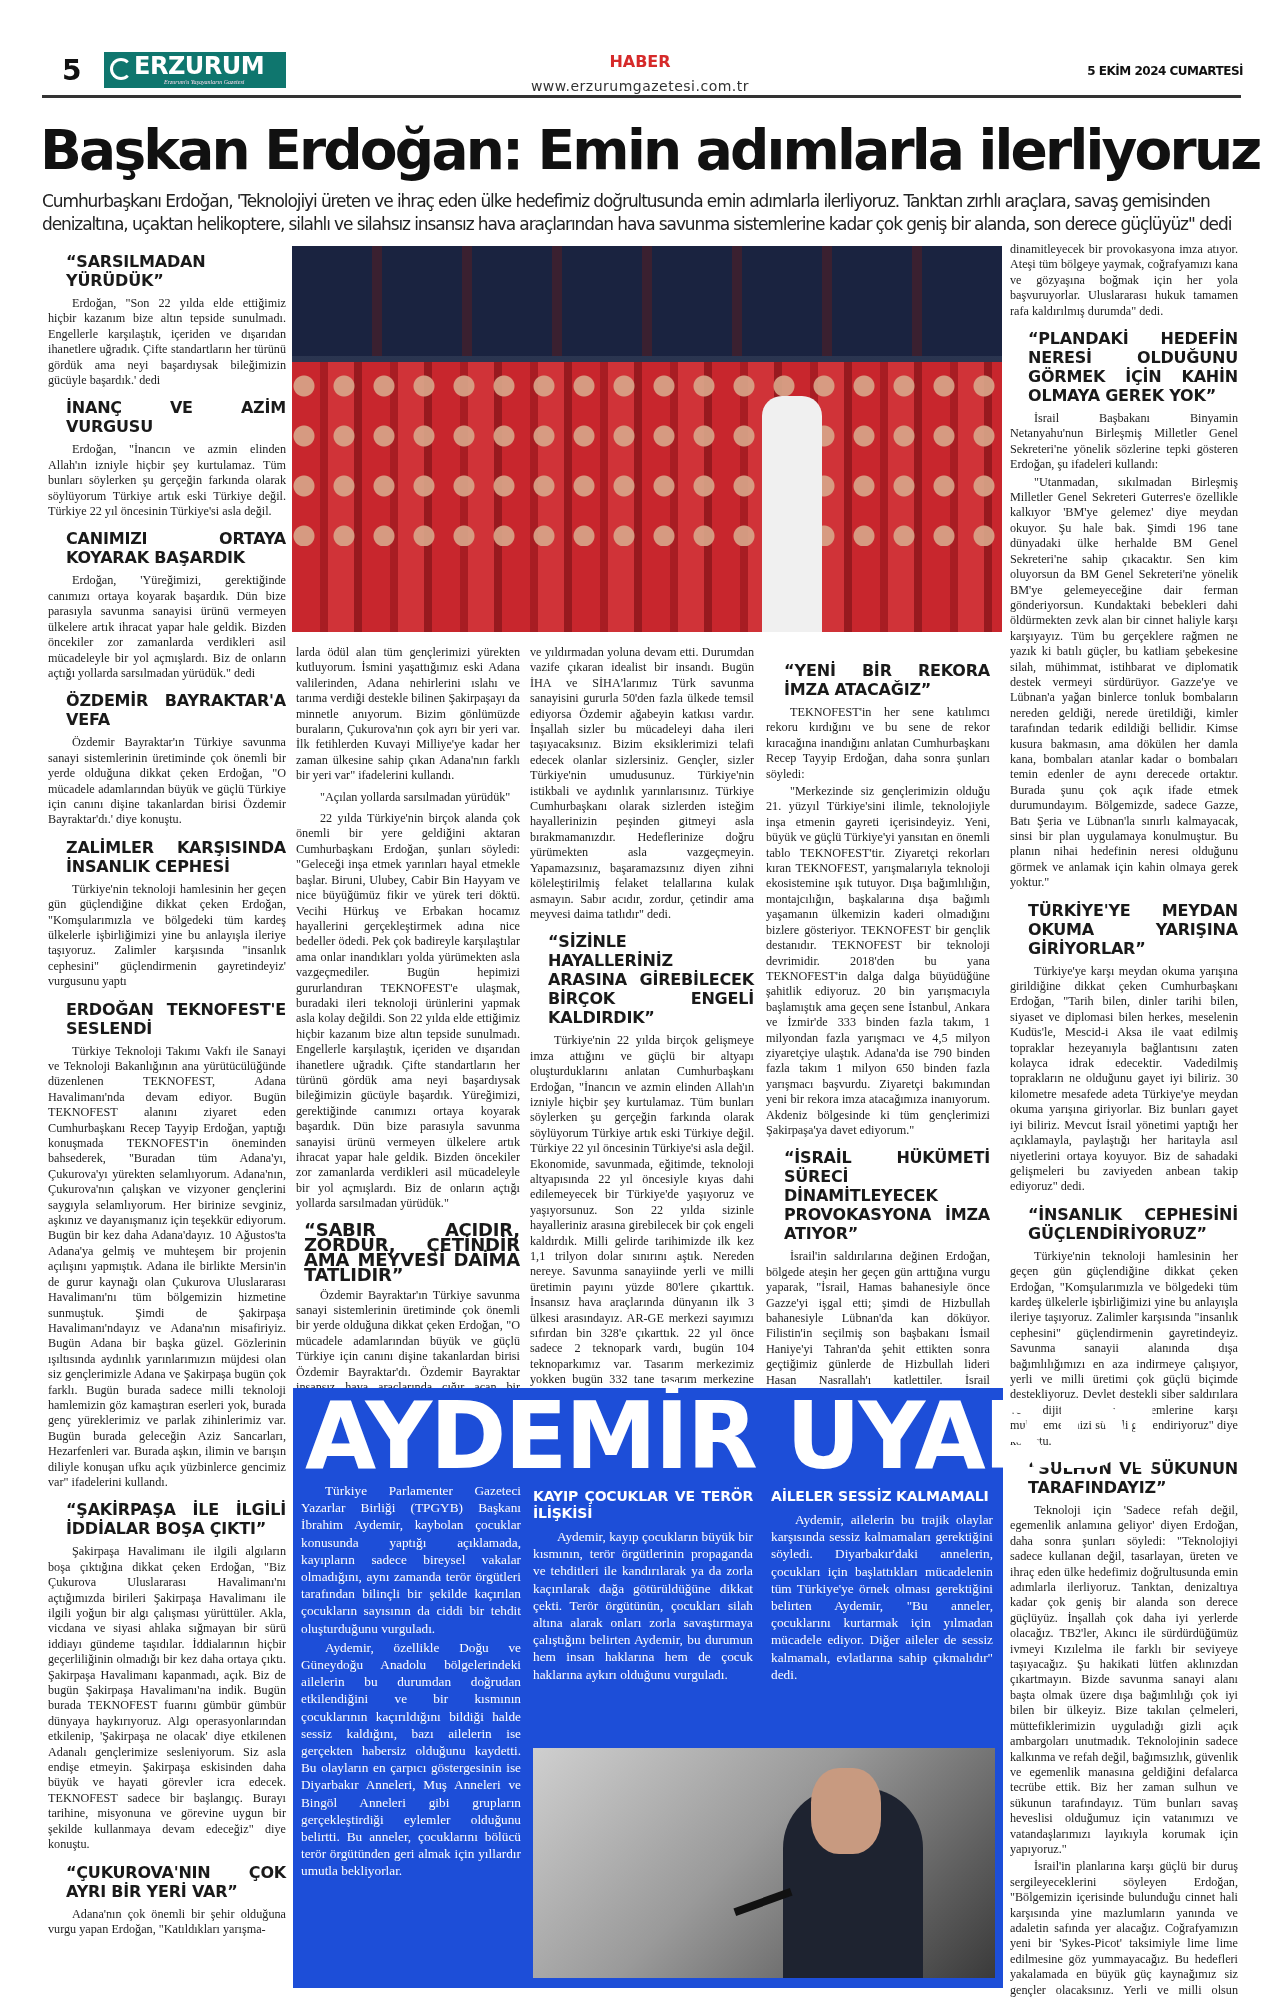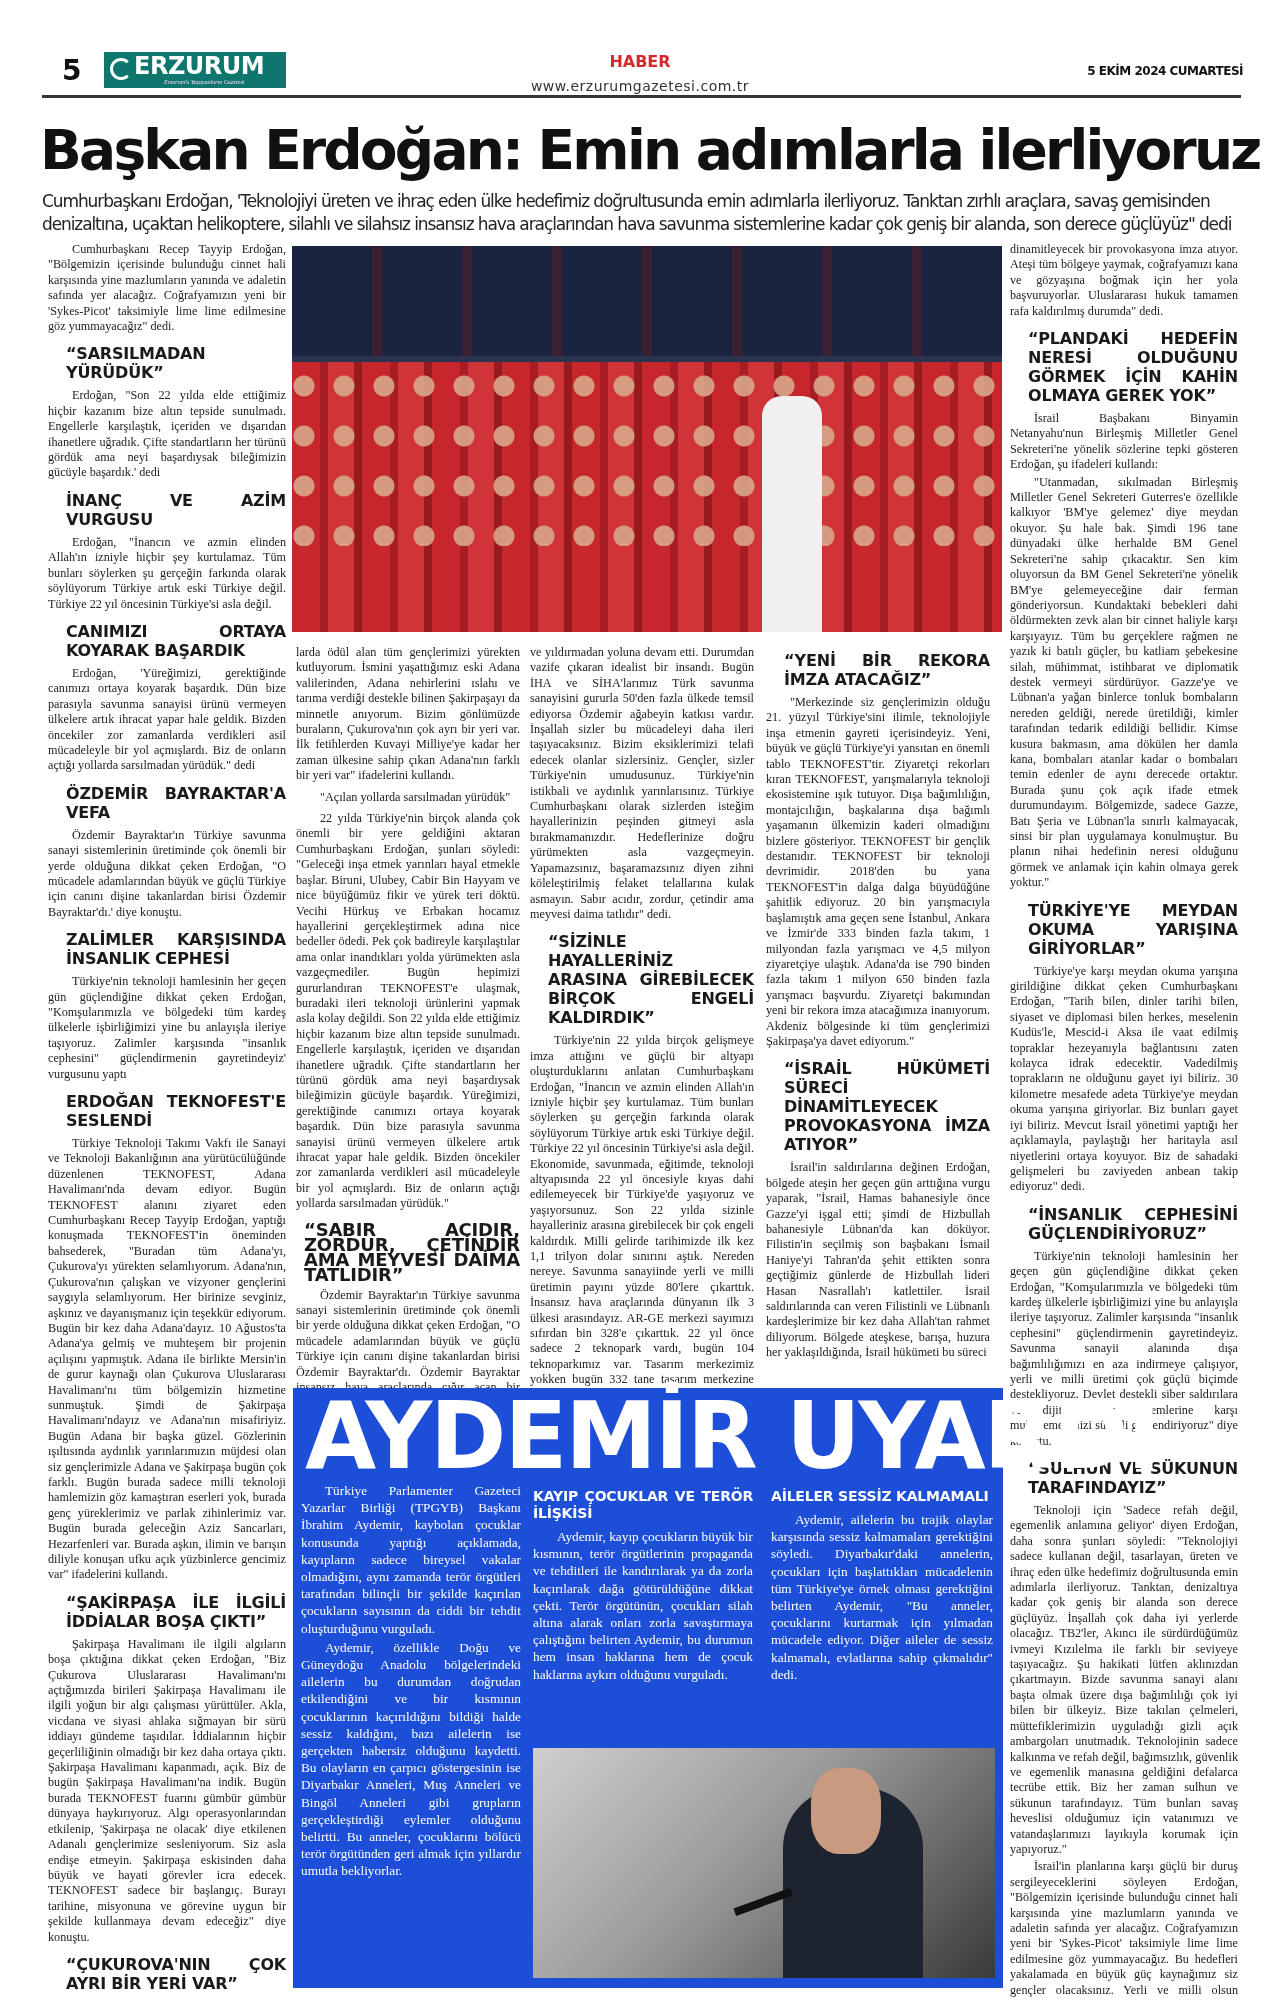--- a/index.html
+++ b/index.html
@@ -53,21 +53,20 @@
 </div>
 <div class="abs section">HABER</div>
 <div class="abs website">www.erzurumgazetesi.com.tr</div>
 <div class="abs date">5 EKİM 2024 CUMARTESİ</div>
 <div class="abs rule"></div>
 
 <h1 class="abs headline">Başkan Erdoğan: Emin adımlarla ilerliyoruz</h1>
 <div class="abs spot">Cumhurbaşkanı Erdoğan, 'Teknolojiyi üreten ve ihraç eden ülke hedefimiz doğrultusunda emin adımlarla ilerliyoruz. Tanktan zırhlı araçlara, savaş gemisinden denizaltına, uçaktan helikoptere, silahlı ve silahsız insansız hava araçlarından hava savunma sistemlerine kadar çok geniş bir alanda, son derece güçlüyüz" dedi</div>
 
 <div class="abs col c1">
-  <p>Cumhurbaşkanı Recep Tayyip Erdoğan, "Bölgemizin içerisinde bulunduğu cinnet hali karşısında yine mazlumların yanında ve adaletin safında yer alacağız. Coğrafyamızın yeni bir 'Sykes-Picot' taksimiyle lime lime edilmesine göz yummayacağız" dedi.</p>
   <h3>“SARSILMADAN YÜRÜDÜK”</h3>
   <p>Erdoğan, "Son 22 yılda elde ettiğimiz hiçbir kazanım bize altın tepside sunulmadı. Engellerle karşılaştık, içeriden ve dışarıdan ihanetlere uğradık. Çifte standartların her türünü gördük ama neyi başardıysak bileğimizin gücüyle başardık.' dedi</p>
   <h3>İNANÇ VE AZİM VURGUSU</h3>
   <p>Erdoğan, "İnancın ve azmin elinden Allah'ın izniyle hiçbir şey kurtulamaz. Tüm bunları söylerken şu gerçeğin farkında olarak söylüyorum Türkiye artık eski Türkiye değil. Türkiye 22 yıl öncesinin Türkiye'si asla değil.</p>
   <h3>CANIMIZI ORTAYA KOYARAK BAŞARDIK</h3>
   <p>Erdoğan, 'Yüreğimizi, gerektiğinde canımızı ortaya koyarak başardık. Dün bize parasıyla savunma sanayisi ürünü vermeyen ülkelere artık ihracat yapar hale geldik. Bizden öncekiler zor zamanlarda verdikleri asil mücadeleyle bir yol açmışlardı. Biz de onların açtığı yollarda sarsılmadan yürüdük." dedi</p>
   <h3>ÖZDEMİR BAYRAKTAR'A VEFA</h3>
   <p>Özdemir Bayraktar'ın Türkiye savunma sanayi sistemlerinin üretiminde çok önemli bir yerde olduğuna dikkat çeken Erdoğan, "O mücadele adamlarından büyük ve güçlü Türkiye için canını dişine takanlardan birisi Özdemir Bayraktar'dı.' diye konuştu.</p>
   <h3>ZALİMLER KARŞISINDA İNSANLIK CEPHESİ</h3>
   <p>Türkiye'nin teknoloji hamlesinin her geçen gün güçlendiğine dikkat çeken Erdoğan, "Komşularımızla ve bölgedeki tüm kardeş ülkelerle işbirliğimizi yine bu anlayışla ileriye taşıyoruz. Zalimler karşısında "insanlık cephesini" güçlendirmenin gayretindeyiz' vurgusunu yaptı</p>
@@ -94,21 +93,22 @@
   <p>Özdemir Bayraktar'ın Türkiye savunma sanayi sistemlerinin üretiminde çok önemli bir yerde olduğuna dikkat çeken Erdoğan, "O mücadele adamlarından büyük ve güçlü Türkiye için canını dişine takanlardan birisi Özdemir Bayraktar'dı. Özdemir Bayraktar insansız hava araçlarında çığır açan bir isimdi. Milli teknoloji hamlesinin mihmandarlarındandı. Baykar'ın hayata geçirdiği pek çok projenin fikir babasıydı. Kararlı ve güçlüydü. Yılmadı</p>
 </div>
 
 <div class="abs col c3">
   <p style="text-indent:0">ve yıldırmadan yoluna devam etti. Durumdan vazife çıkaran idealist bir insandı. Bugün İHA ve SİHA'larımız Türk savunma sanayisini gururla 50'den fazla ülkede temsil ediyorsa Özdemir ağabeyin katkısı vardır. İnşallah sizler bu mücadeleyi daha ileri taşıyacaksınız. Bizim eksiklerimizi telafi edecek olanlar sizlersiniz. Gençler, sizler Türkiye'nin umudusunuz. Türkiye'nin istikbali ve aydınlık yarınlarısınız. Türkiye Cumhurbaşkanı olarak sizlerden isteğim hayallerinizin peşinden gitmeyi asla bırakmamanızdır. Hedeflerinize doğru yürümekten asla vazgeçmeyin. Yapamazsınız, başaramazsınız diyen zihni köleleştirilmiş felaket telallarına kulak asmayın. Sabır acıdır, zordur, çetindir ama meyvesi daima tatlıdır" dedi.</p>
   <h3>“SİZİNLE HAYALLERİNİZ ARASINA GİREBİLECEK BİRÇOK ENGELİ KALDIRDIK”</h3>
   <p>Türkiye'nin 22 yılda birçok gelişmeye imza attığını ve güçlü bir altyapı oluşturduklarını anlatan Cumhurbaşkanı Erdoğan, "İnancın ve azmin elinden Allah'ın izniyle hiçbir şey kurtulamaz. Tüm bunları söylerken şu gerçeğin farkında olarak söylüyorum Türkiye artık eski Türkiye değil. Türkiye 22 yıl öncesinin Türkiye'si asla değil. Ekonomide, savunmada, eğitimde, teknoloji altyapısında 22 yıl öncesiyle kıyas dahi edilemeyecek bir Türkiye'de yaşıyoruz ve yaşıyorsunuz. Son 22 yılda sizinle hayalleriniz arasına girebilecek bir çok engeli kaldırdık. Milli gelirde tarihimizde ilk kez 1,1 trilyon dolar sınırını aştık. Nereden nereye. Savunma sanayiinde yerli ve milli üretimin payını yüzde 80'lere çıkarttık. İnsansız hava araçlarında dünyanın ilk 3 ülkesi arasındayız. AR-GE merkezi sayımızı sıfırdan bin 328'e çıkarttık. 22 yıl önce sadece 2 teknopark vardı, bugün 104 teknoparkımız var. Tasarım merkezimiz yokken bugün 332 tane tasarım merkezine sahibiz. Buralarda 13 bin 101'i tamamlandı, 200 binin üzerinde proje devam ediyor. Güçlü bir altyapı son 22 yıl içerisinde ülkemize kazandırdık" diye konuştu.</p>
 </div>
 
 <div class="abs col c4">
-  <h3 style="margin-top:6px">“YENİ BİR REKORA İMZA ATACAĞIZ”</h3>
+  <h3 style="margin-top:16px">“YENİ BİR REKORA İMZA ATACAĞIZ”</h3>
+  <p>TEKNOFEST'in her sene katılımcı rekoru kırdığını ve bu sene de rekor kıracağına inandığını anlatan Cumhurbaşkanı Recep Tayyip Erdoğan, daha sonra şunları söyledi:</p>
   <p>"Merkezinde siz gençlerimizin olduğu 21. yüzyıl Türkiye'sini ilimle, teknolojiyle inşa etmenin gayreti içerisindeyiz. Yeni, büyük ve güçlü Türkiye'yi yansıtan en önemli tablo TEKNOFEST'tir. Ziyaretçi rekorları kıran TEKNOFEST, yarışmalarıyla teknoloji ekosistemine ışık tutuyor. Dışa bağımlılığın, montajcılığın, başkalarına dışa bağımlı yaşamanın ülkemizin kaderi olmadığını bizlere gösteriyor. TEKNOFEST bir gençlik destanıdır. TEKNOFEST bir teknoloji devrimidir. 2018'den bu yana TEKNOFEST'in dalga dalga büyüdüğüne şahitlik ediyoruz. 20 bin yarışmacıyla başlamıştık ama geçen sene İstanbul, Ankara ve İzmir'de 333 binden fazla takım, 1 milyondan fazla yarışmacı ve 4,5 milyon ziyaretçiye ulaştık. Adana'da ise 790 binden fazla takım 1 milyon 650 binden fazla yarışmacı başvurdu. Ziyaretçi bakımından yeni bir rekora imza atacağımıza inanıyorum. Akdeniz bölgesinde ki tüm gençlerimizi Şakirpaşa'ya davet ediyorum."</p>
   <h3>“İSRAİL HÜKÜMETİ SÜRECİ DİNAMİTLEYECEK PROVOKASYONA İMZA ATIYOR”</h3>
   <p>İsrail'in saldırılarına değinen Erdoğan, bölgede ateşin her geçen gün arttığına vurgu yaparak, "İsrail, Hamas bahanesiyle önce Gazze'yi işgal etti; şimdi de Hizbullah bahanesiyle Lübnan'da kan döküyor. Filistin'in seçilmiş son başbakanı İsmail Haniye'yi Tahran'da şehit ettikten sonra geçtiğimiz günlerde de Hizbullah lideri Hasan Nasrallah'ı katlettiler. İsrail saldırılarında can veren Filistinli ve Lübnanlı kardeşlerimize bir kez daha Allah'tan rahmet diliyorum. Bölgede ateşkese, barışa, huzura her yaklaşıldığında, İsrail hükümeti bu süreci</p>
 </div>
 
 <div class="abs col c5">
   <p style="text-indent:0">dinamitleyecek bir provokasyona imza atıyor. Ateşi tüm bölgeye yaymak, coğrafyamızı kana ve gözyaşına boğmak için her yola başvuruyorlar. Uluslararası hukuk tamamen rafa kaldırılmış durumda" dedi.</p>
   <h3>“PLANDAKİ HEDEFİN NERESİ OLDUĞUNU GÖRMEK İÇİN KAHİN OLMAYA GEREK YOK”</h3>
   <p>İsrail Başbakanı Binyamin Netanyahu'nun Birleşmiş Milletler Genel Sekreteri'ne yönelik sözlerine tepki gösteren Erdoğan, şu ifadeleri kullandı:</p>
   <p>"Utanmadan, sıkılmadan Birleşmiş Milletler Genel Sekreteri Guterres'e özellikle kalkıyor 'BM'ye gelemez' diye meydan okuyor. Şu hale bak. Şimdi 196 tane dünyadaki ülke herhalde BM Genel Sekreteri'ne sahip çıkacaktır. Sen kim oluyorsun da BM Genel Sekreteri'ne yönelik BM'ye gelemeyeceğine dair ferman gönderiyorsun. Kundaktaki bebekleri dahi öldürmekten zevk alan bir cinnet haliyle karşı karşıyayız. Tüm bu gerçeklere rağmen ne yazık ki batılı güçler, bu katliam şebekesine silah, mühimmat, istihbarat ve diplomatik destek vermeyi sürdürüyor. Gazze'ye ve Lübnan'a yağan binlerce tonluk bombaların nereden geldiği, nerede üretildiği, kimler tarafından tedarik edildiği bellidir. Kimse kusura bakmasın, ama dökülen her damla kana, bombaları atanlar kadar o bombaları temin edenler de aynı derecede ortaktır. Burada şunu çok açık ifade etmek durumundayım. Bölgemizde, sadece Gazze, Batı Şeria ve Lübnan'la sınırlı kalmayacak, sinsi bir plan uygulamaya konulmuştur. Bu planın nihai hedefinin neresi olduğunu görmek ve anlamak için kahin olmaya gerek yoktur."</p>

